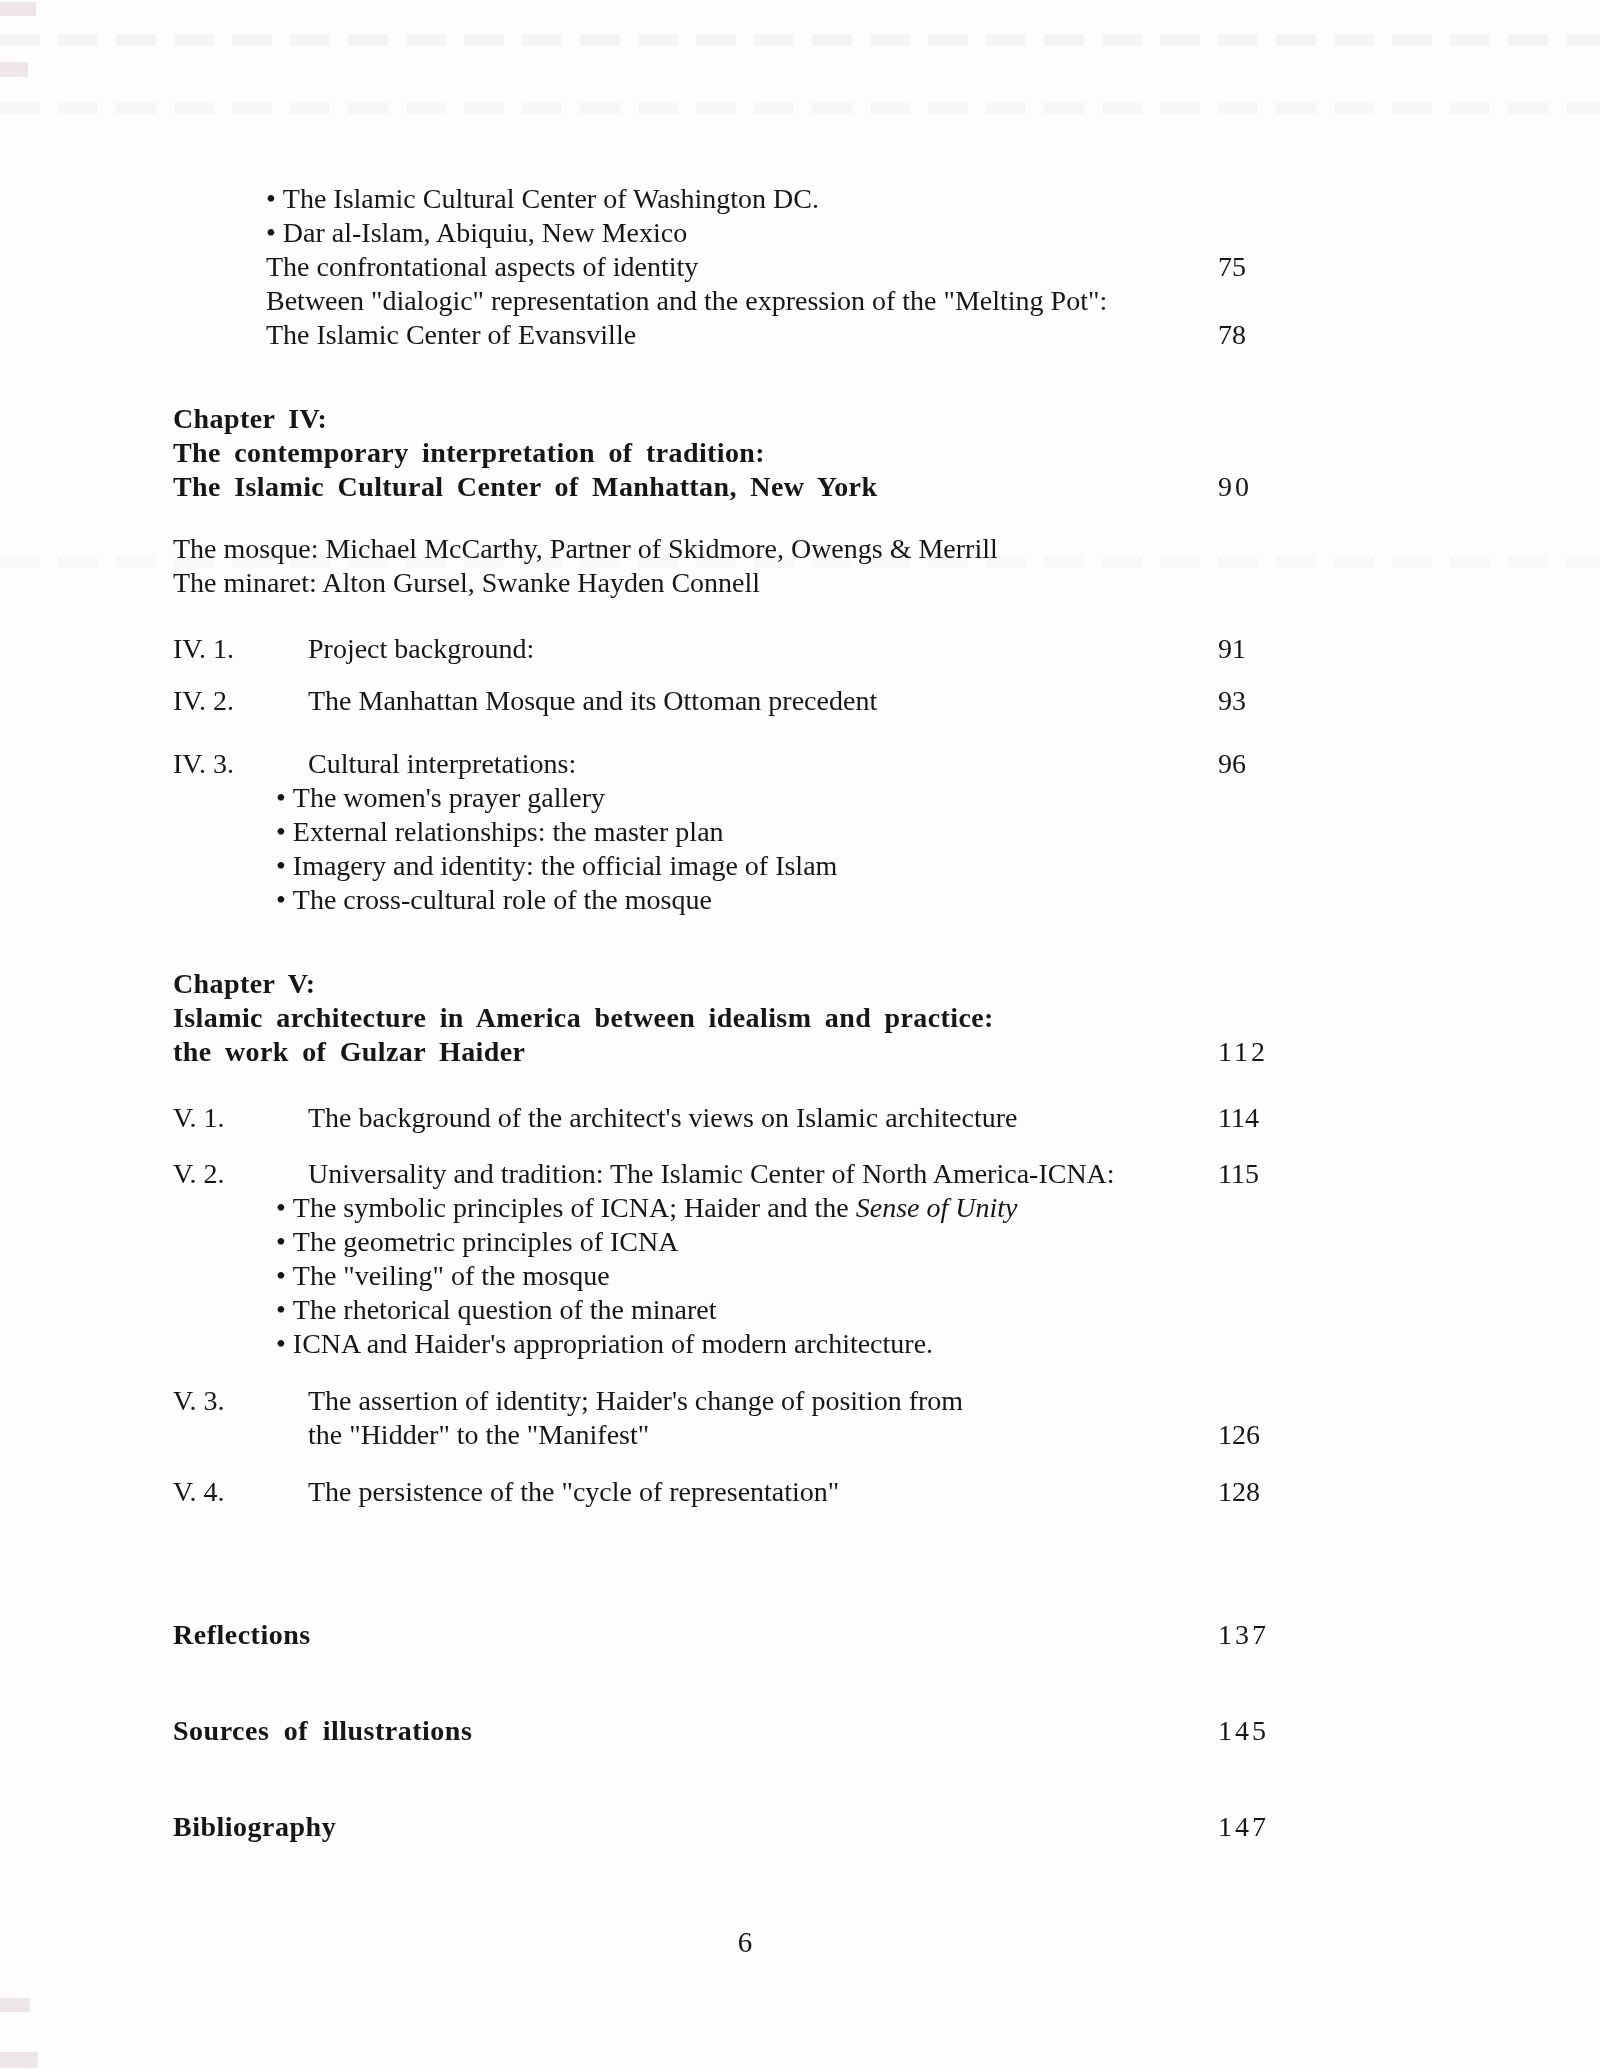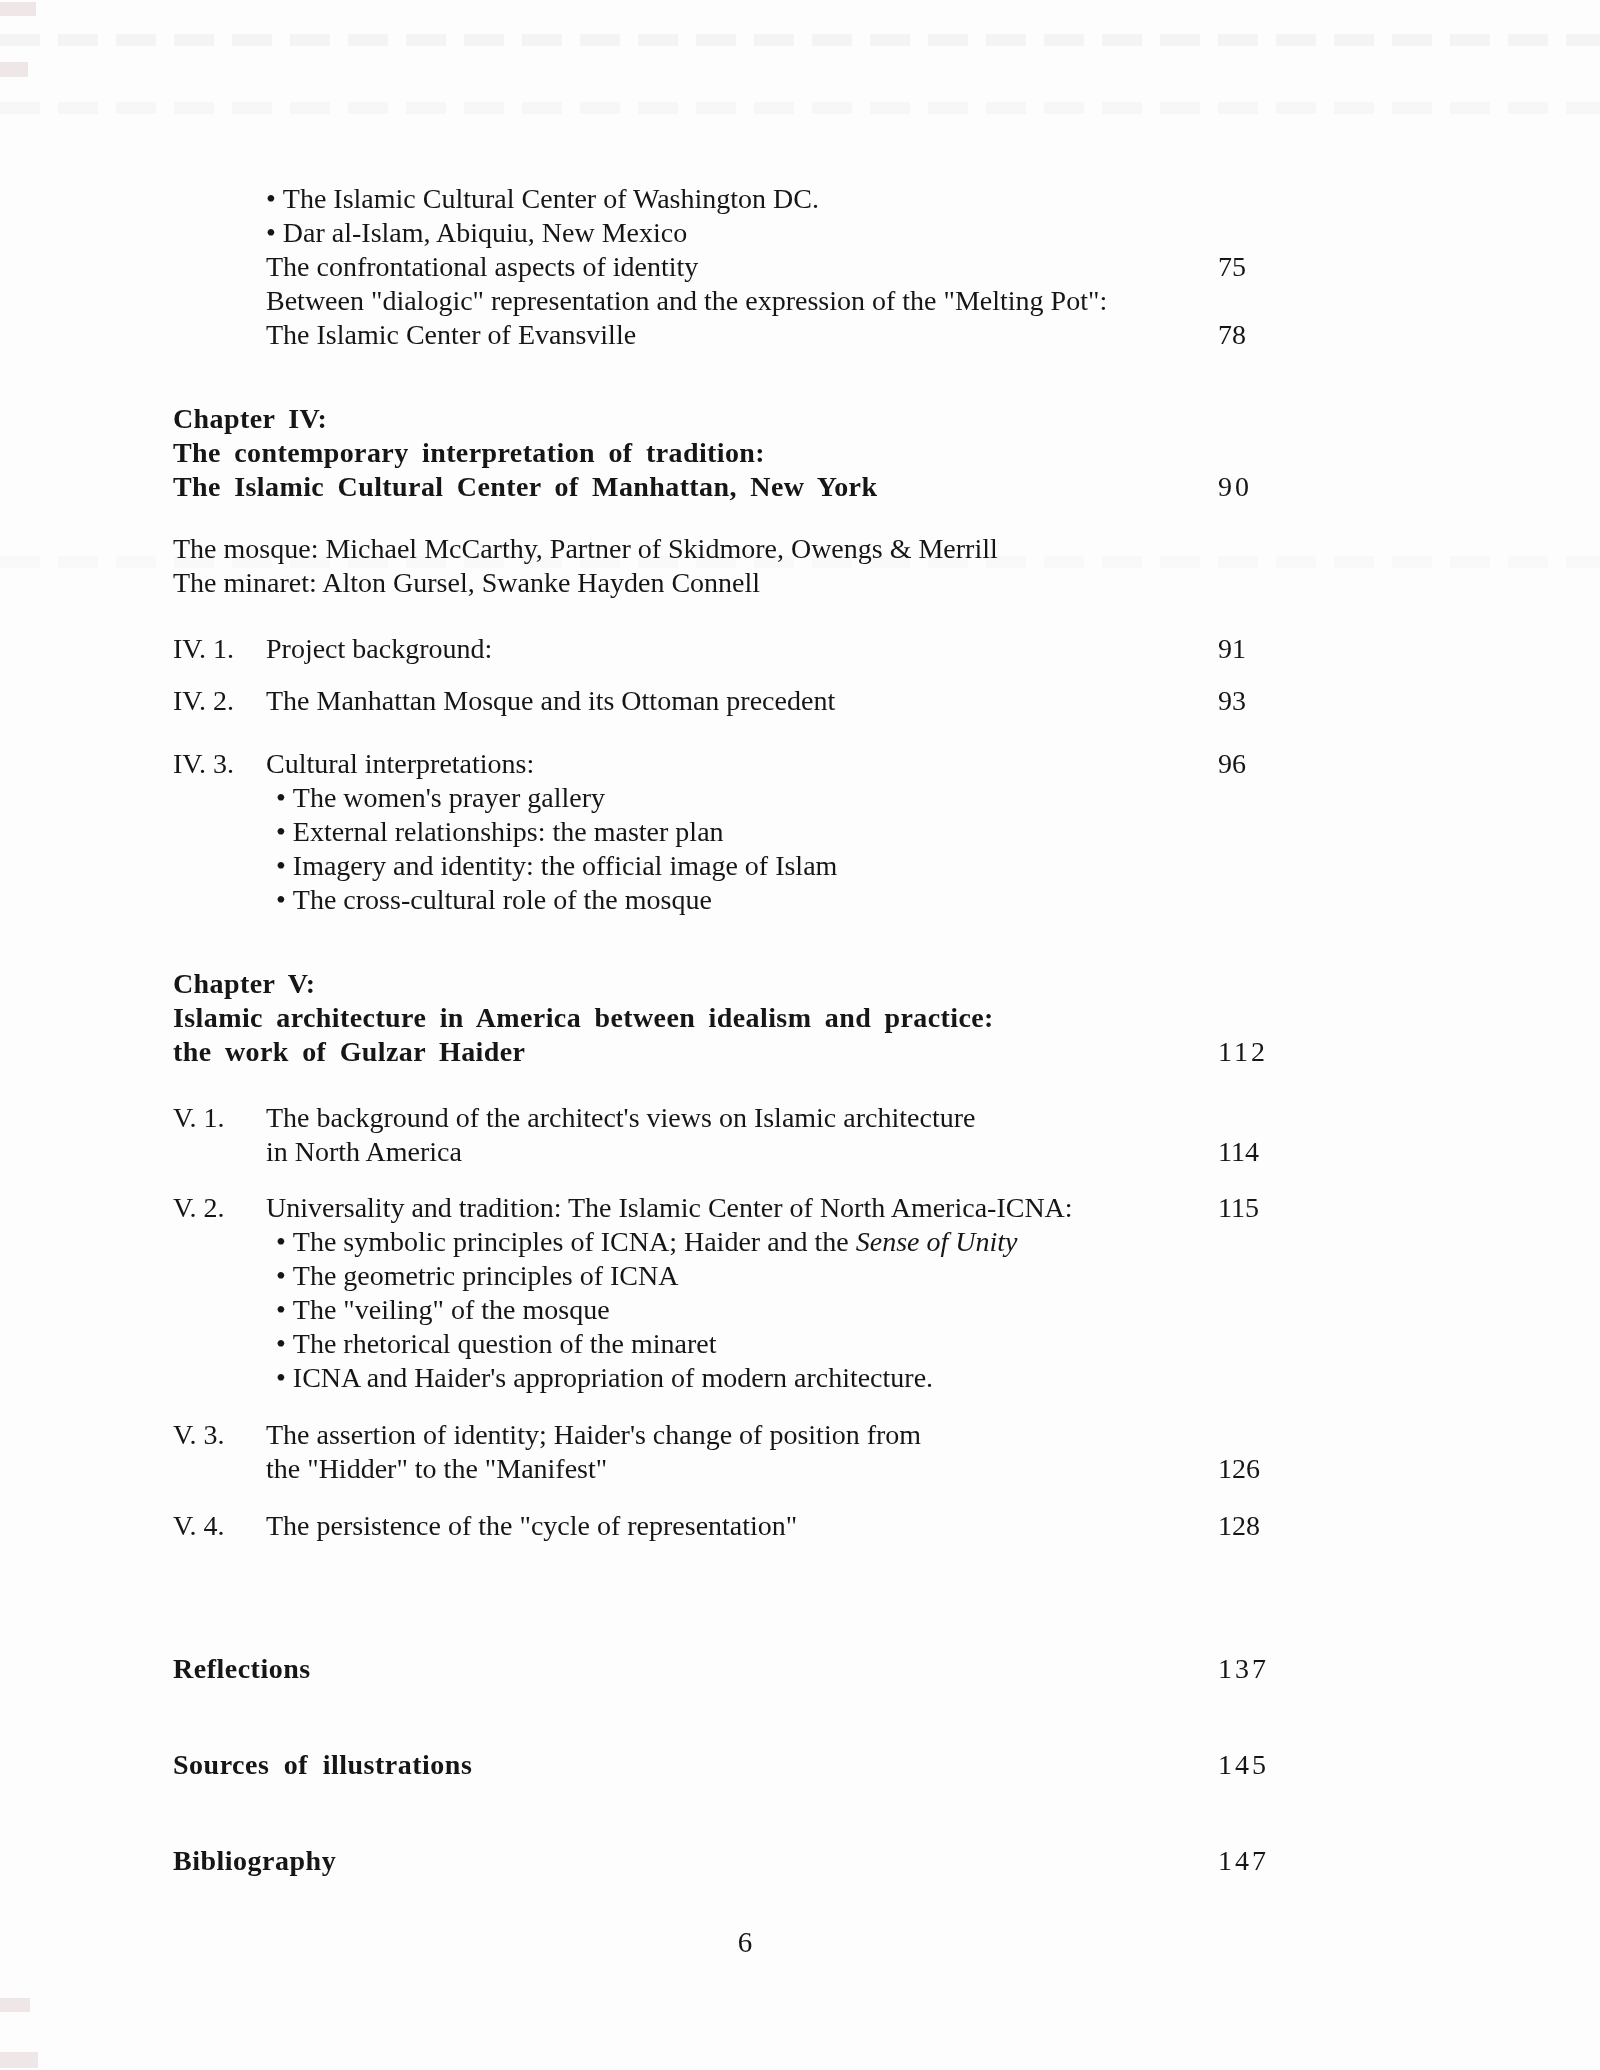--- a/index.html
+++ b/index.html
@@ -28,21 +28,21 @@
 
   .row { display:flex; }
   .row.bottom { align-items:flex-end; }
   .row.top { align-items:flex-start; }
   .grow { flex:1 1 auto; min-width:0; }
   .pnum { flex:none; width:95px; text-align:left; white-space:nowrap; }
   .pnum.b { font-weight:normal; letter-spacing:3px; }
 
   .indent { margin-left:93px; }
   .chead { font-weight:bold; letter-spacing:.4px; word-spacing:6px; line-height:34px; }
-  .entry { display:flex; }
+  .entry { display:flex;gap:42px; }
   .enum { flex:none; width:93px; white-space:nowrap; }
   .bullets { margin-left:103px; }
   .bullet::before { content:"\2022\00a0"; }
   .it { font-style:italic; }
   .back-title { font-weight:bold; letter-spacing:.5px; word-spacing:7px; }
   .footer {
     position:absolute; top:1926px; left:175px; width:1140px;
     text-align:center; font-size:29px;
   }
 </style>
@@ -125,21 +125,20 @@
       <div>the work of Gulzar Haider</div>
     </div>
     <div class="pnum b">112</div>
   </div>
 
   <div class="row bottom" style="margin-top:32px;">
     <div class="grow entry">
       <div class="enum">V. 1.</div>
       <div class="grow">
         <div>The background of the architect's views on Islamic architecture</div>
-        <div>in North America</div>
       </div>
     </div>
     <div class="pnum">114</div>
   </div>
 
   <div class="row top" style="margin-top:22px;">
     <div class="grow entry">
       <div class="enum">V. 2.</div>
       <div class="grow">Universality and tradition: The Islamic Center of North America-ICNA:</div>
     </div>

